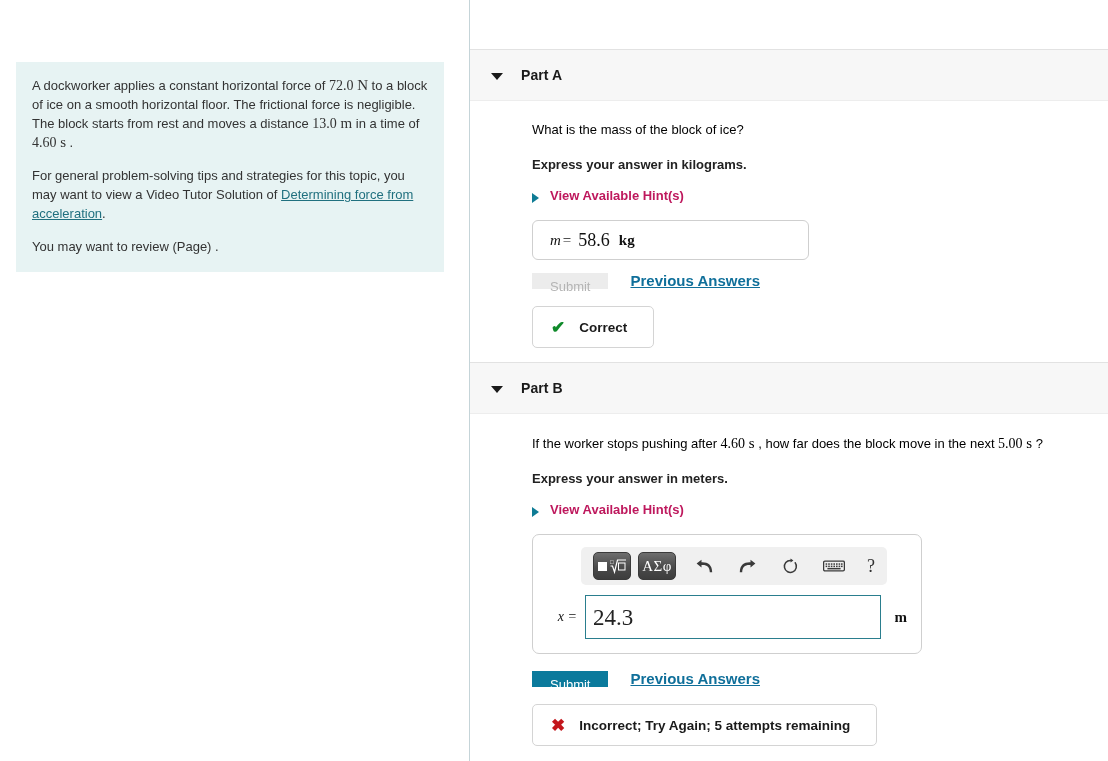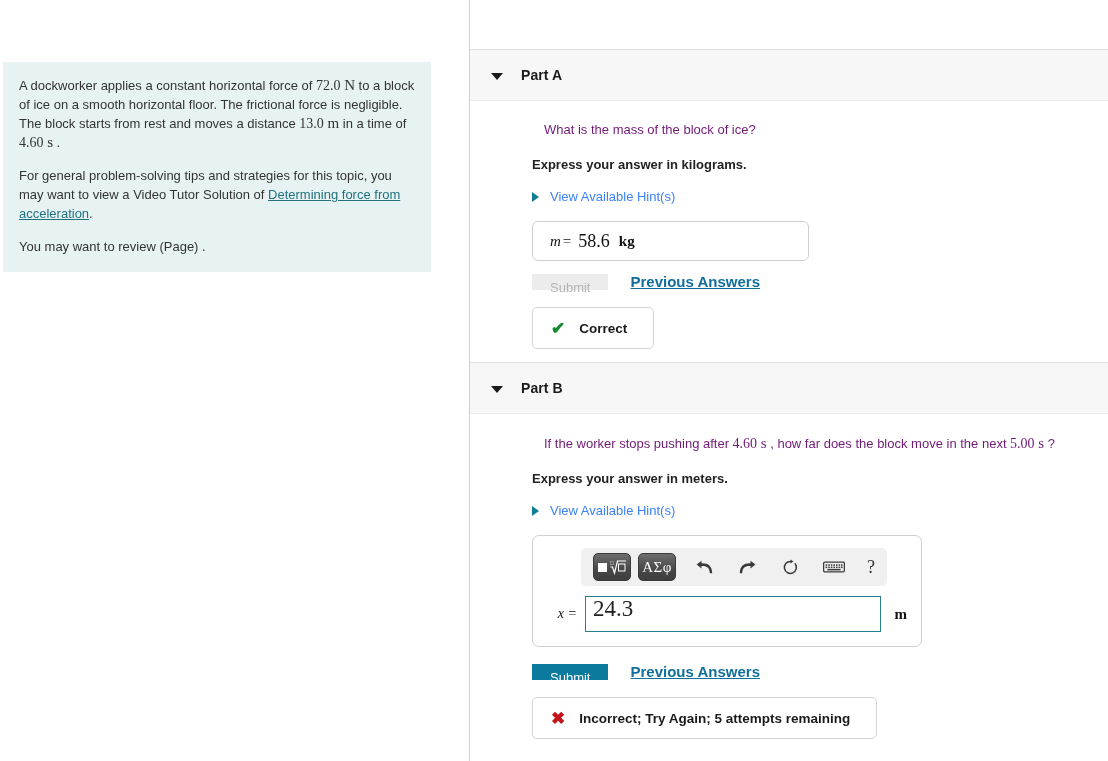--- a/index.html
+++ b/index.html
@@ -36,21 +36,21 @@
     position: absolute;
     left: 0;
     top: 0;
     width: 469px;
     height: 761px;
     background: #ffffff;
   }
 
   .problem-card {
     position: absolute;
-    left: 3px;
+    left: 16px;
     top: 62px;
     width: 428px;
     padding: 14px 16px 16px 16px;
     background: #e7f3f3;
     font-size: 13px;
     line-height: 19px;
     color: #333333;
   }
   .problem-card p { margin: 0 0 14px 0; }
   .problem-card p:last-child { margin-bottom: 0; }
@@ -111,37 +111,37 @@
     font-size: 14px;
     font-weight: bold;
     color: #1a1a1a;
     letter-spacing: .1px;
   }
 
   .part-body { padding-left: 62px; padding-top: 20px; }
 
   .question-text {
     font-size: 13px;
-    color: #701a75;
-    margin: 0 0 18px 12px;
+    color: #000000;
+    margin: 0 0 18px 0;
     line-height: 18px;
   }
   .express-text {
     font-size: 13px;
     font-weight: bold;
     color: #222222;
     margin: 0 0 16px 0;
   }
 
   .hint-link {
     display: inline-flex;
-    align-items: center;
+    align-items: flex-end;
     font-size: 13px;
-    font-weight: normal;
-    color: #3b82f6;
+    font-weight: bold;
+    color: #be185d;
     cursor: pointer;
     margin-bottom: 17px;
   }
   .hint-caret {
     width: 9px; height: 11px;
     margin-right: 9px;
     position: relative;
   }
   .hint-caret::after {
     content: "";
@@ -310,25 +310,25 @@
     font-family: "Liberation Serif", serif;
     font-style: italic;
     font-size: 14px;
     color: #111111;
     width: 30px;
     text-align: right;
     margin-right: 8px;
   }
   .entry-field {
     flex: 1;
-    height: 36px;
+    height: 44px;
     border: 1px solid #2a7e8e;
     background: #ffffff;
     display: flex;
-    align-items: flex-start;
+    align-items: center;
     padding-left: 7px;
     cursor: text;
   }
   .entry-value {
     font-family: "Liberation Serif", serif;
     font-size: 23px;
     color: #222222;
     line-height: 1;
   }
   .entry-unit {

